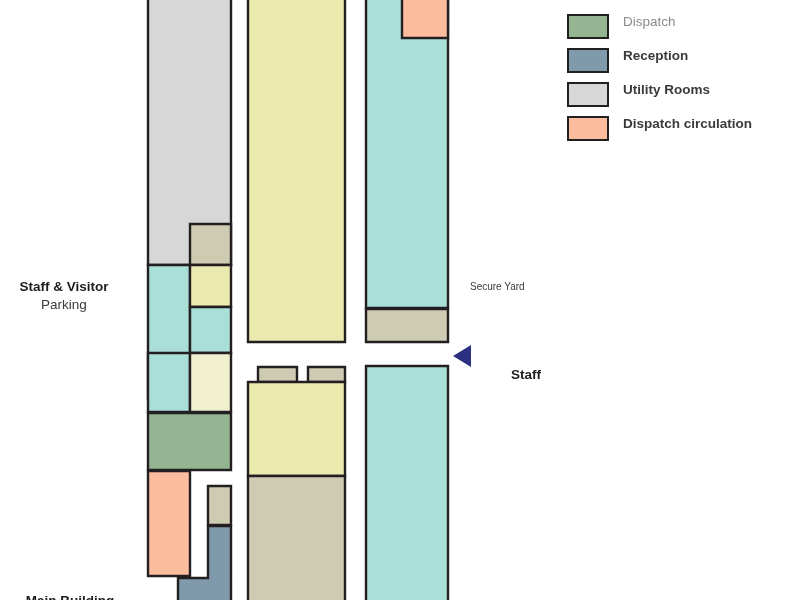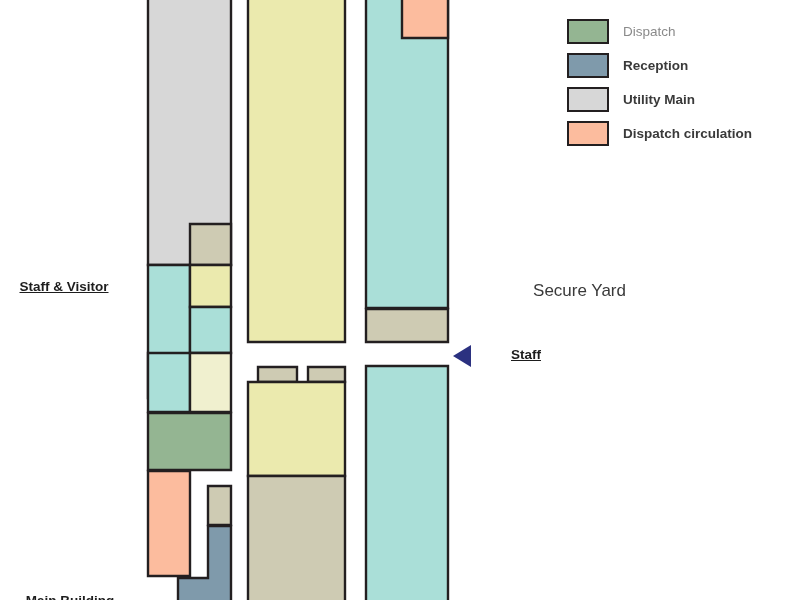--- a/index.html
+++ b/index.html
@@ -47,45 +47,44 @@
   .annot {
     position: absolute;
     color: #3a3a3a;
     line-height: 1.35;
     white-space: nowrap;
   }
   .annot .ln-bold {
     font-weight: bold;
     color: #1d1d1d;
     display: block;
-    text-decoration: underline;
   }
   .annot .ln-reg {
     font-weight: normal;
     color: #3a3a3a;
     display: block;
   }
 
   #annot-parking {
     left: 0px;
     top: 278px;
     width: 128px;
     text-align: center;
     font-size: 13.5px;
   }
   #annot-secure-yard {
     left: 470px;
     top: 280px;
     width: 156px;
-    text-align: right;
-    font-size: 17px;
+    text-align: left;
+    font-size: 10px;
   }
   #annot-staff-entrance {
     left: 466px;
-    top: 346px;
+    top: 366px;
     width: 120px;
     text-align: center;
     font-size: 13.5px;
   }
   #annot-main-building {
     left: 0px;
     top: 592px;
     width: 140px;
     text-align: center;
     font-size: 13.5px;
@@ -93,21 +92,20 @@
 
   
   #legend {
     position: absolute;
     left: 567px;
     top: 14px;
     width: 225px;
   }
   .legend-row {
     display: flex;
-    align-items: center;
     height: 34px;
     margin-bottom: 0px;
   }
   .legend-swatch {
     width: 42px;
     height: 25px;
     border: 2.4px solid #231f20;
     box-sizing: border-box;
     flex: 0 0 auto;
   }
@@ -153,20 +151,21 @@
         <polygon class="room" points="366,309 448,309 448,342 366,342" fill="#cecbb3"></polygon>
         <polygon class="room" points="366,366 448,366 448,606 366,606" fill="#aadfd8"></polygon>
       </g>
     <g id="arrow-layer">
         <polygon class="arrow-marker" points="471,345 471,367 453,356" fill="#2b3180"></polygon>
       </g>
   </svg>
 
   <div class="annot" id="annot-parking">
     <span class="ln-bold">Staff &amp; Visitor</span>
+    <span class="ln-reg">Parking</span>
   </div>
 
   <div class="annot" id="annot-secure-yard">
     <span class="ln-reg">Secure Yard</span>
   </div>
 
   <div class="annot" id="annot-staff-entrance">
     <span class="ln-bold">Staff</span>
   </div>
 
@@ -178,21 +177,21 @@
       <div class="legend-row">
         <div class="legend-swatch" style="background: rgb(148, 181, 146);"></div>
         <div class="legend-label is-muted">Dispatch</div>
       </div>
       <div class="legend-row">
         <div class="legend-swatch" style="background: rgb(127, 154, 171);"></div>
         <div class="legend-label is-bold">Reception</div>
       </div>
       <div class="legend-row">
         <div class="legend-swatch" style="background: rgb(215, 215, 215);"></div>
-        <div class="legend-label is-bold">Utility Main</div>
+        <div class="legend-label is-bold">Utility Rooms</div>
       </div>
       <div class="legend-row">
         <div class="legend-swatch" style="background: rgb(252, 188, 158);"></div>
         <div class="legend-label is-bold">Dispatch circulation</div>
       </div>
     </div>
 
 </div>
 
 </body></html>

